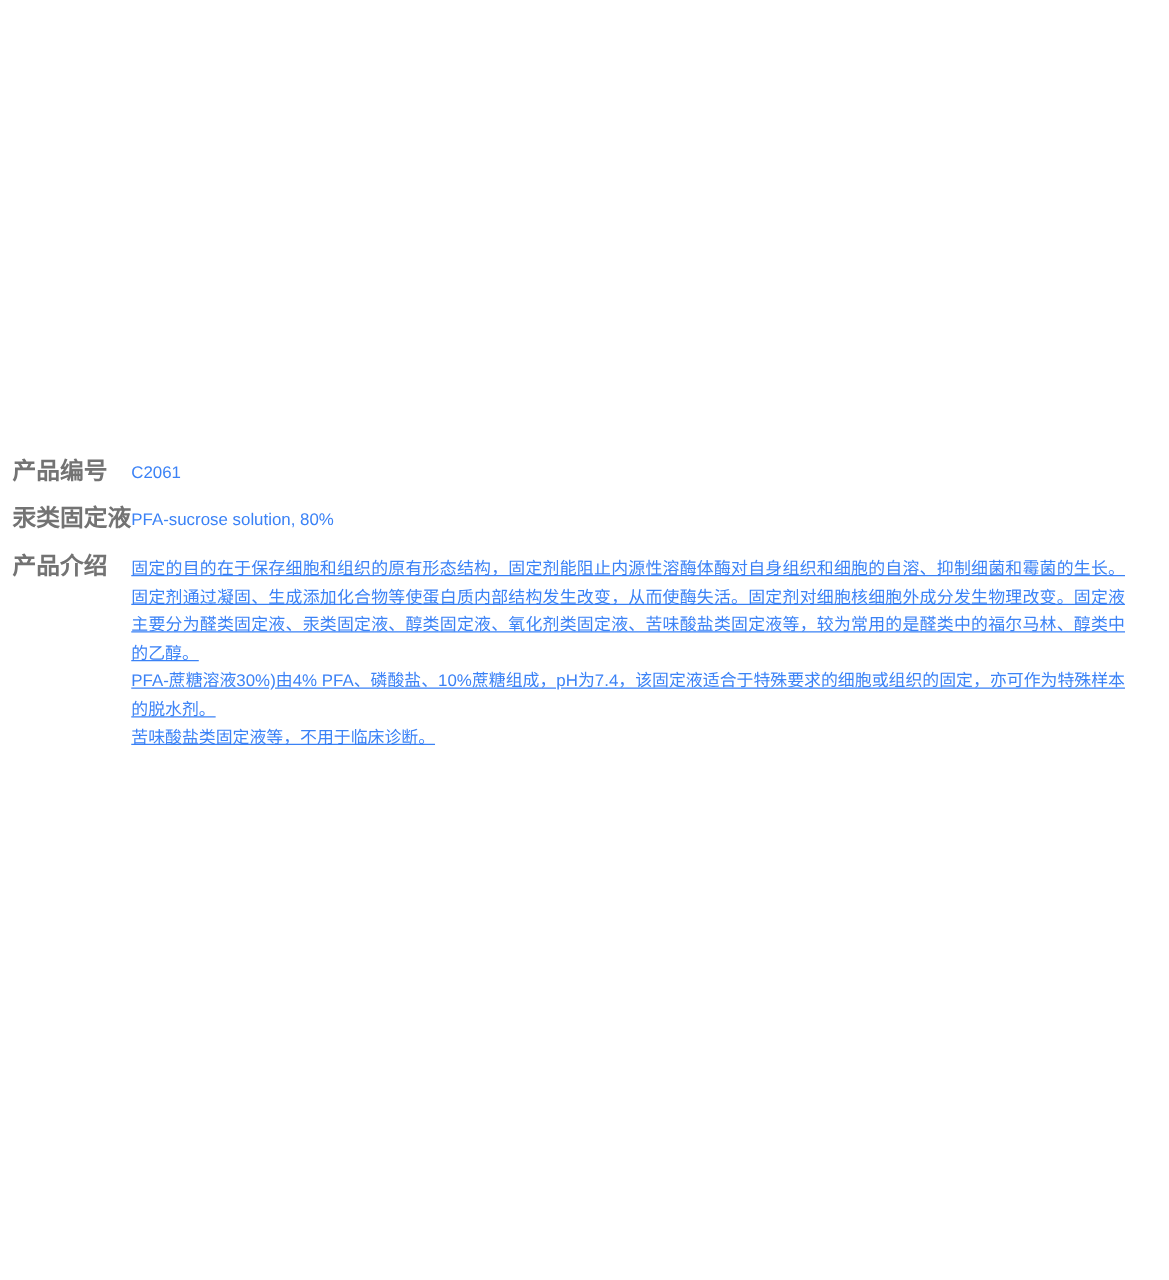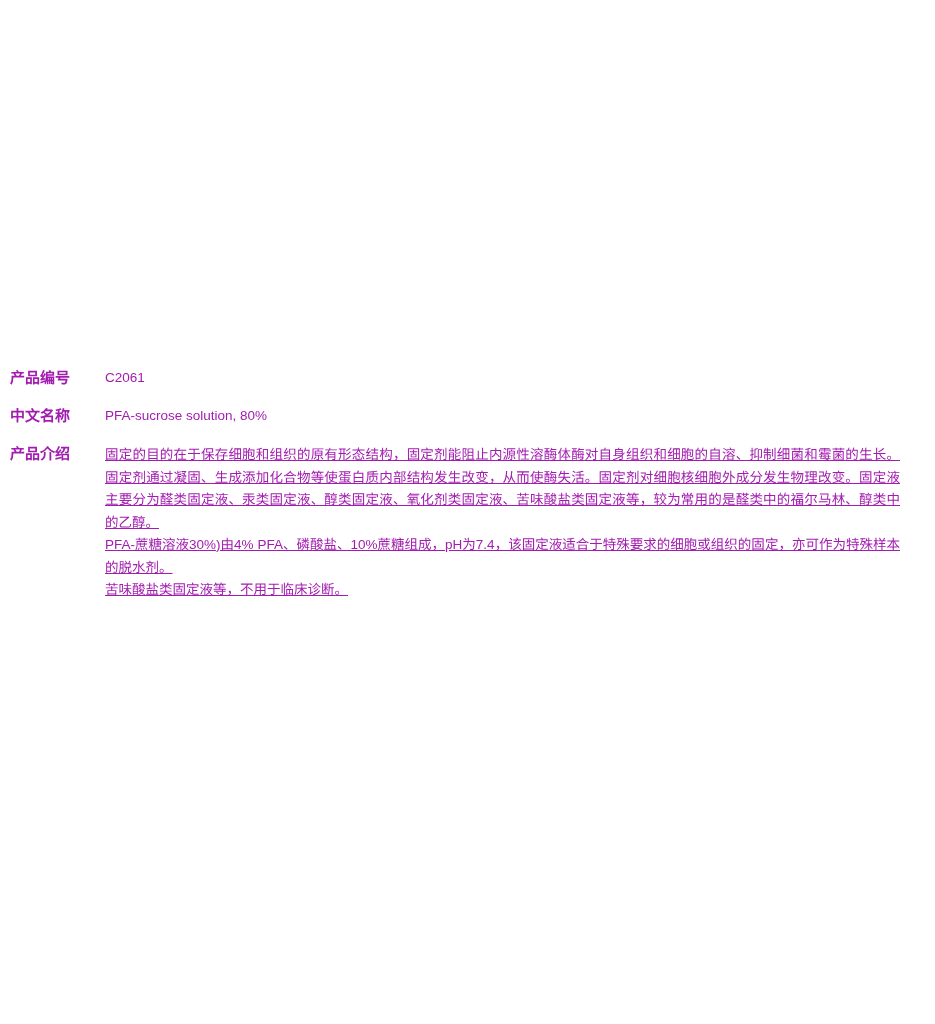--- a/index.html
+++ b/index.html
@@ -29,31 +29,31 @@
   }
   .spec-table tr {
     vertical-align: top;
   }
   .spec-table td {
     padding: 0 0 19px 0;
     vertical-align: top;
   }
   td.label {
     width: 95px;
-    font-size: 15px;
+    font-size: 19px;
     font-weight: bold;
-    color: #a21caf;
+    color: #737373;
     line-height: 19px;
     white-space: nowrap;
     letter-spacing: 0px;
   }
   td.value {
     font-size: 13.5px;
     font-weight: normal;
-    color: #a21caf;
+    color: #3b82f6;
     line-height: 19px;
   }
   tr.last td {
     padding-bottom: 0;
   }
   td.value.intro {
     line-height: 22.5px;
     text-align: justify;
     text-justify: inter-ideograph;
     padding-right: 10px;
@@ -71,21 +71,21 @@
 
 <div class="page">
 
   <table class="spec-table">
     <tbody>
       <tr>
         <td class="label">产品编号</td>
         <td class="value">C2061</td>
       </tr>
       <tr>
-        <td class="label">中文名称</td>
+        <td class="label">汞类固定液</td>
         <td class="value">PFA-sucrose solution, 80%</td>
       </tr>
       <tr class="last">
         <td class="label">产品介绍</td>
         <td class="value intro">
           <p>固定的目的在于保存细胞和组织的原有形态结构，固定剂能阻止内源性溶酶体酶对自身组织和细胞的自溶、抑制细菌和霉菌的生长。固定剂通过凝固、生成添加化合物等使蛋白质内部结构发生改变，从而使酶失活。固定剂对细胞核细胞外成分发生物理改变。固定液主要分为醛类固定液、汞类固定液、醇类固定液、氧化剂类固定液、苦味酸盐类固定液等，较为常用的是醛类中的福尔马林、醇类中的乙醇。</p>
           <p>PFA-蔗糖溶液30%)由4% PFA、磷酸盐、10%蔗糖组成，pH为7.4，该固定液适合于特殊要求的细胞或组织的固定，亦可作为特殊样本的脱水剂。</p>
           <p>苦味酸盐类固定液等，不用于临床诊断。</p>
         </td>
       </tr>

